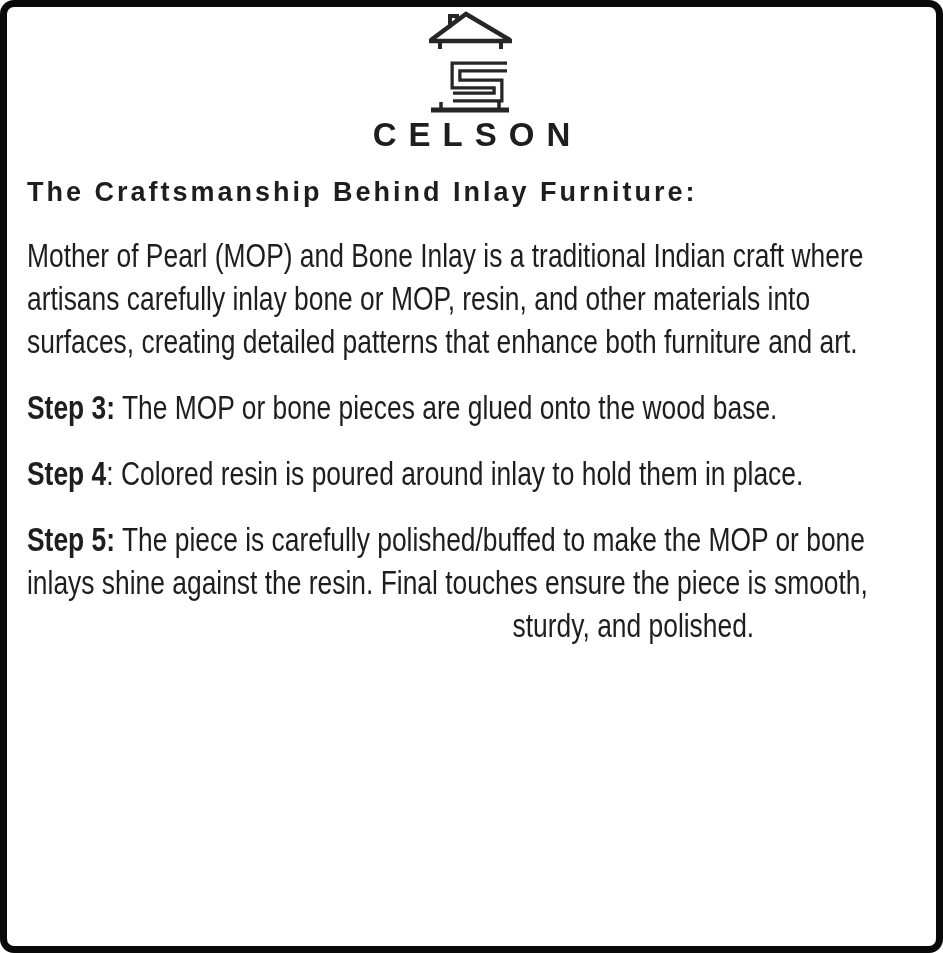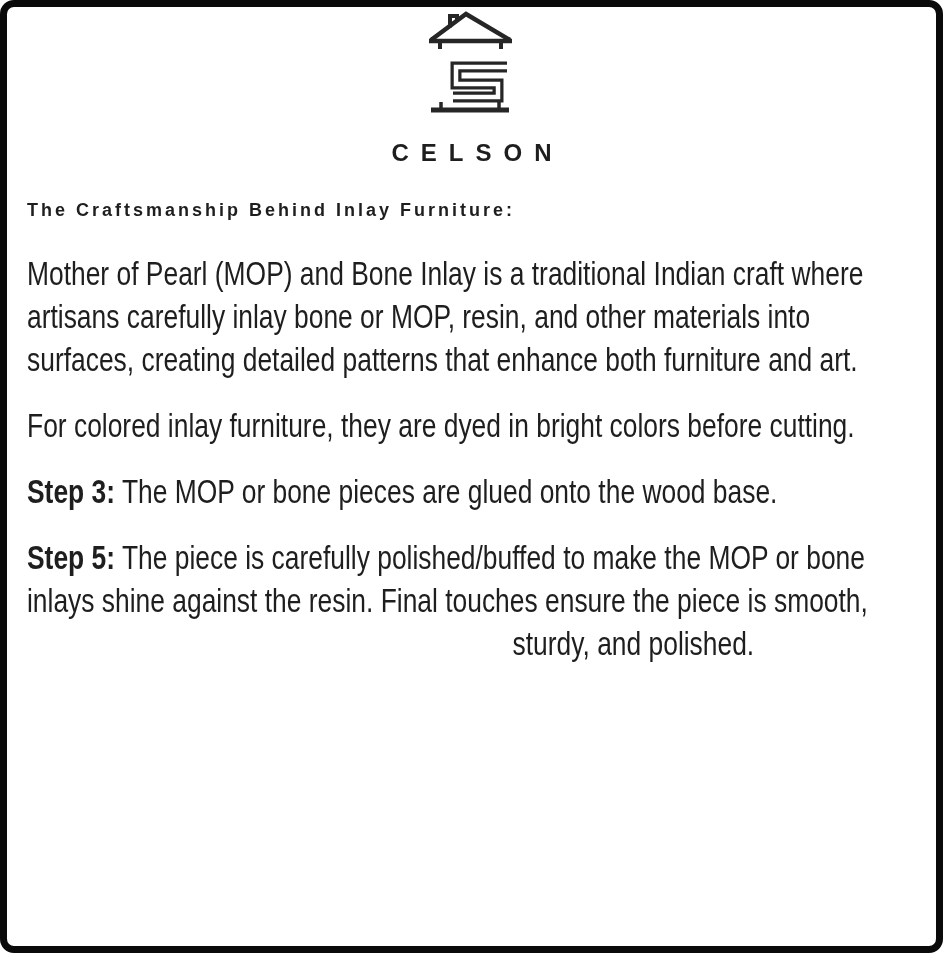--- a/index.html
+++ b/index.html
@@ -17,33 +17,33 @@
     background: var(--bg-color, #ffffff);
     overflow: hidden;
     color: var(--text-color, #1e1e1e);
   }
   .logo-wrap {
     margin-top: 3px;
     display: flex;
     justify-content: center;
   }
   .brand-name {
-    margin-top: 22px;
+    margin-top: 4px;
     text-align: center;
-    font-size: 24px;
+    font-size: 33px;
     font-weight: bold;
     letter-spacing: 12px;
     text-indent: 12px;
     line-height: 34px;
     color: var(--text-color, #1e1e1e);
     white-space: nowrap;
   }
   .heading {
     margin: 24px 0 0 20px;
-    font-size: 18px;
+    font-size: 27px;
     font-weight: bold;
     letter-spacing: 3px;
     line-height: 32px;
     color: var(--text-color, #1e1e1e);
     white-space: nowrap;
   }
   .body-text {
     margin: 26px 0 0 20px;
   }
   .para {
@@ -92,24 +92,24 @@
 
   <h1 class="heading">The Craftsmanship Behind Inlay Furniture:</h1>
 
   <main class="body-text">
       <div class="para">
         <div class="line"><span class="">Mother of Pearl (MOP) and Bone Inlay is a traditional Indian craft where</span></div>
         <div class="line"><span class="">artisans carefully inlay bone or MOP, resin, and other materials into</span></div>
         <div class="line"><span class="">surfaces, creating detailed patterns that enhance both furniture and art.</span></div>
       </div>
       <div class="para">
-        <div class="line"><span class="">For colored inlay furniture, they are dyed in bright colors before cutting.</span></div>
+        <div class="line"><span class="b">Step 3:</span><span class=""> The MOP or bone pieces are glued onto the wood base.</span></div>
       </div>
       <div class="para">
-        <div class="line"><span class="b">Step 3:</span><span class=""> The MOP or bone pieces are glued onto the wood base.</span></div>
+        <div class="line"><span class="b">Step 4</span><span class="">: Colored resin is poured around inlay to hold them in place.</span></div>
       </div>
       <div class="para">
         <div class="line"><span class="b">Step 5:</span><span class=""> The piece is carefully polished/buffed to make the MOP or bone</span></div>
         <div class="line"><span class="">inlays shine against the resin. Final touches ensure the piece is smooth,</span></div>
         <div class="line"><span class="">sturdy, and polished.</span></div>
       </div>
     </main>
 
 </div>
 

